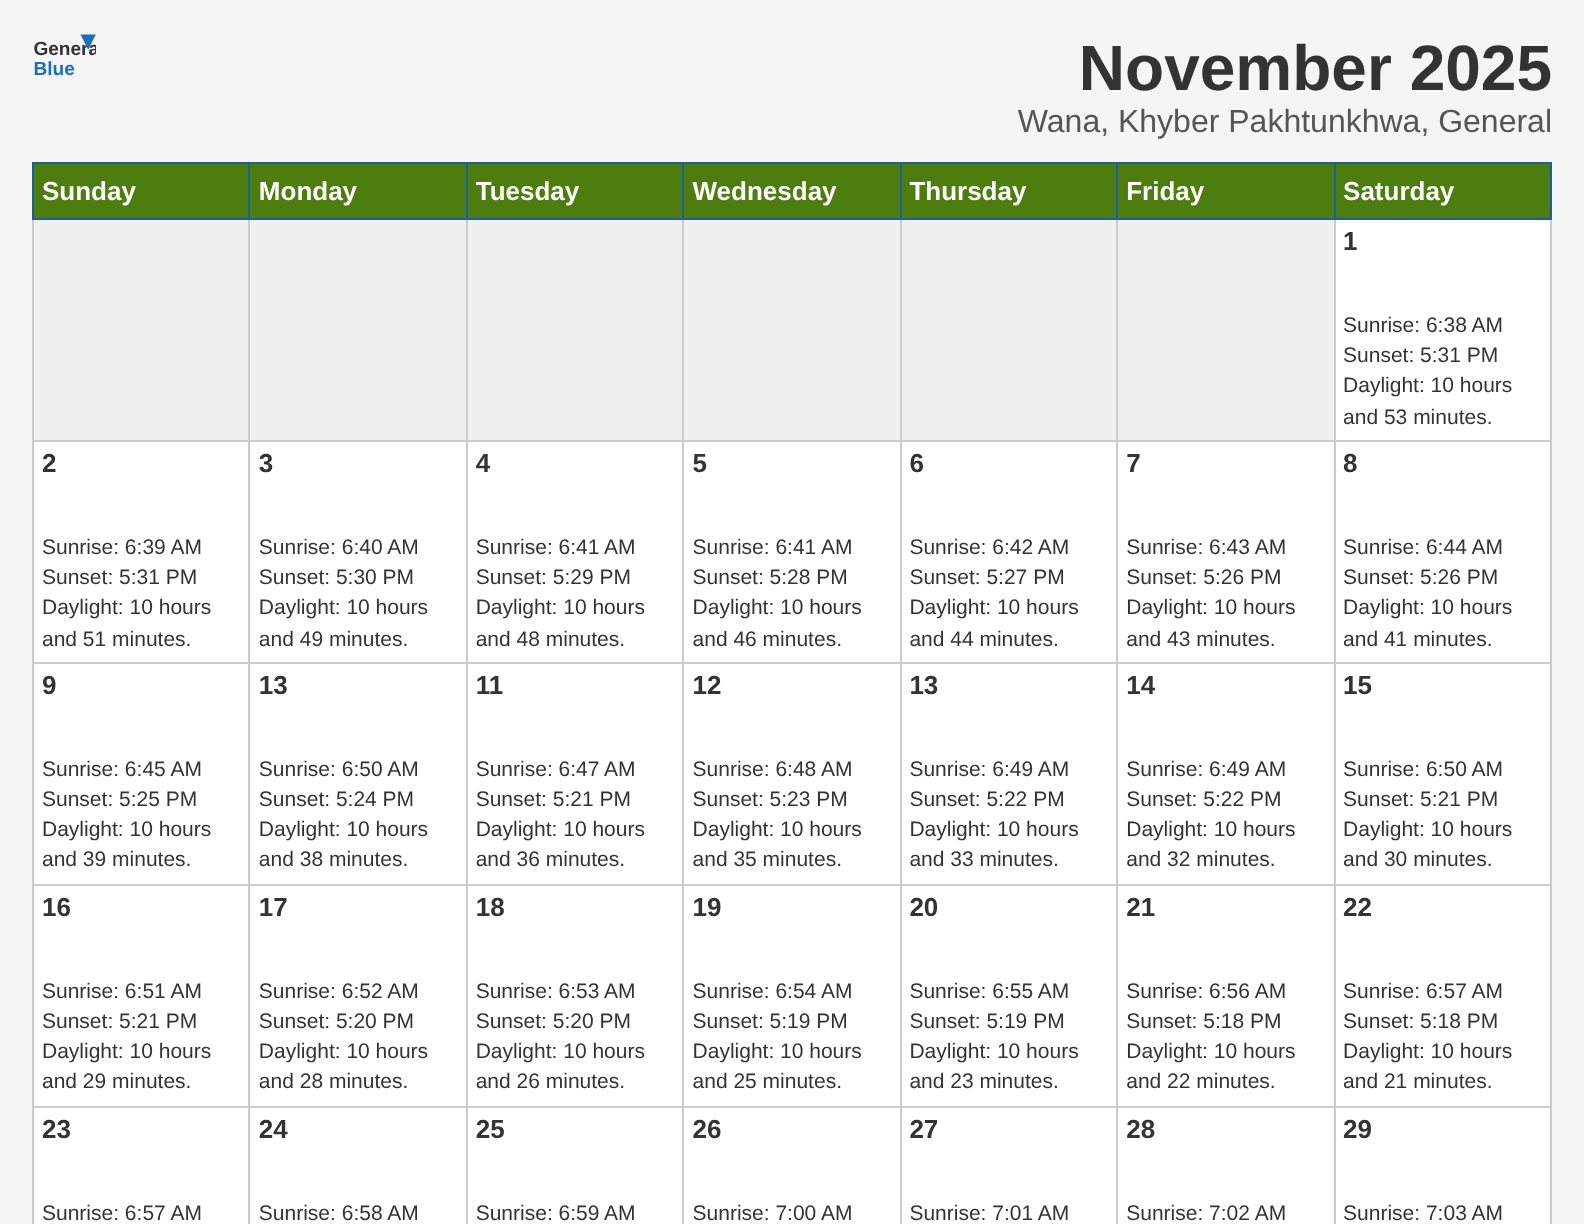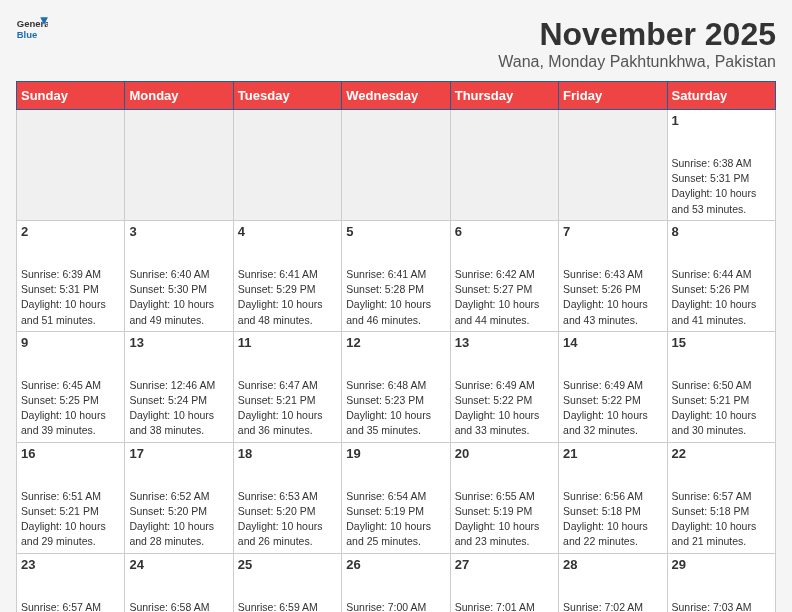--- a/index.html
+++ b/index.html
@@ -36,21 +36,21 @@
     .location-title {
       font-size: 16px;
       color: #555;
     }
     .calendar {
       width: 100%;
       border-collapse: collapse;
       border: 1px solid #ccc;
     }
     .calendar th {
-      background-color: #ef4444;
+      background-color: #4d7c0f;
       color: white;
       font-size: 13px;
       font-weight: bold;
       padding: 6px 4px;
       text-align: left;
       border: 1px solid #1e5f99;
     }
     .calendar td {
       border: 1px solid #ccc;
       vertical-align: top;
@@ -88,21 +88,21 @@
 <div class="header-area">
   <div class="logo">
     <svg class="logo-icon" viewBox="0 0 50 44" xmlns="http://www.w3.org/2000/svg">
       <text x="1" y="18" font-size="15" font-family="Arial" font-weight="bold" fill="#333">General</text>
       <text x="1" y="34" font-size="15" font-family="Arial" font-weight="bold" fill="#1a6fb5">Blue</text>
       <polygon points="38,2 50,2 44,14" fill="#1a6fb5"></polygon>
     </svg>
   </div>
   <div class="title-area">
     <div class="month-title">November 2025</div>
-    <div class="location-title">Wana, Monday Pakhtunkhwa, Pakistan</div>
+    <div class="location-title">Wana, Khyber Pakhtunkhwa, General</div>
   </div>
 </div>
 
 <table class="calendar">
   <thead>
     <tr>
     <th>Sunday</th>
         <th>Monday</th>
         <th>Tuesday</th>
         <th>Wednesday</th>
@@ -172,21 +172,21 @@
       </tr>
       <tr>
         <td>
           <span class="day-num">9</span>
           <div class="day-info">Sunrise: 6:45 AM
 Sunset: 5:25 PM
 Daylight: 10 hours and 39 minutes.</div>
         </td>
         <td>
           <span class="day-num">13</span>
-          <div class="day-info">Sunrise: 12:46 AM
+          <div class="day-info">Sunrise: 6:50 AM
 Sunset: 5:24 PM
 Daylight: 10 hours and 38 minutes.</div>
         </td>
         <td>
           <span class="day-num">11</span>
           <div class="day-info">Sunrise: 6:47 AM
 Sunset: 5:21 PM
 Daylight: 10 hours and 36 minutes.</div>
         </td>
         <td>

